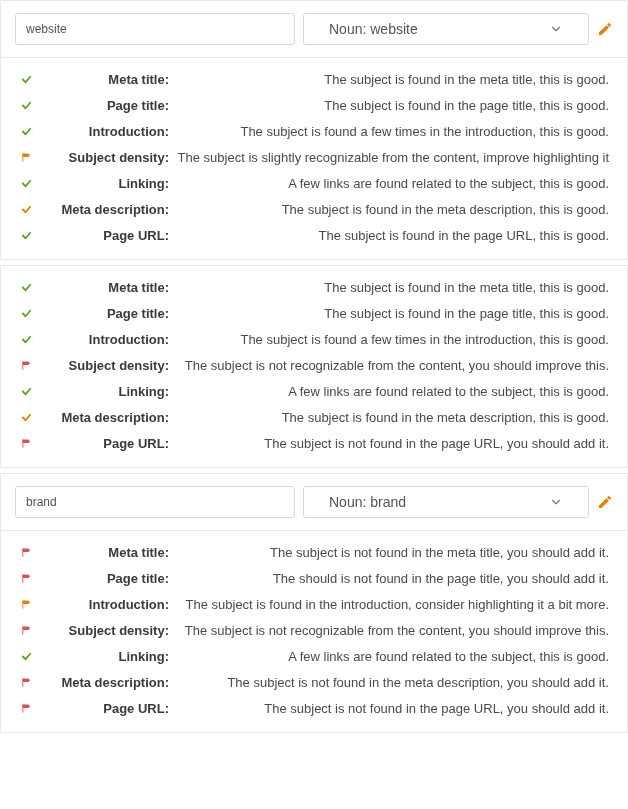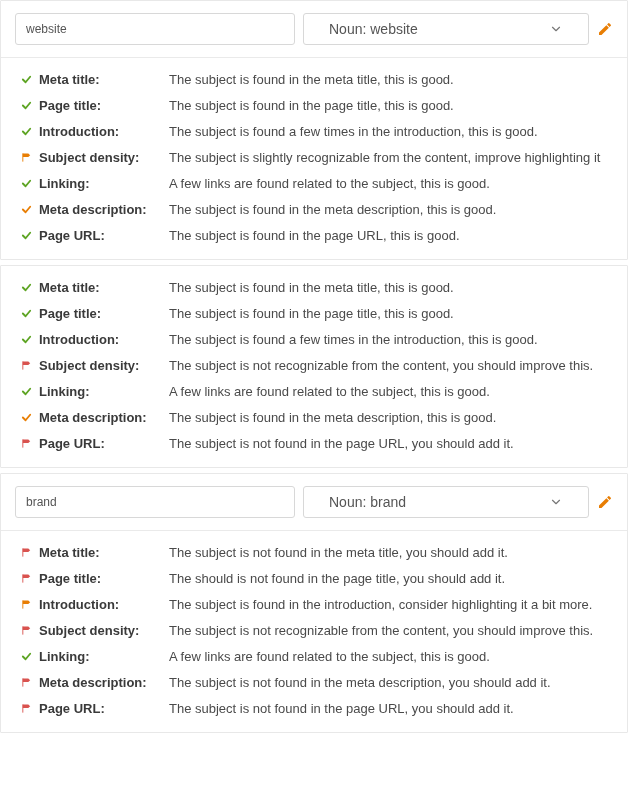--- a/index.html
+++ b/index.html
@@ -60,20 +60,21 @@
     cursor: pointer;
   }
   .checks {
     padding: 14px 18px 16px 18px;
   }
   .check-row {
     display: flex;
     align-items: flex-start;
     margin-bottom: 11px;
     font-size: 13px;
+    text-align: right;
   }
   .check-row:last-child { margin-bottom: 0; }
   .status-icon {
     flex: 0 0 14px;
     display: flex;
     align-items: center;
     justify-content: center;
     margin-top: 2px;
   }
   .check-label {

